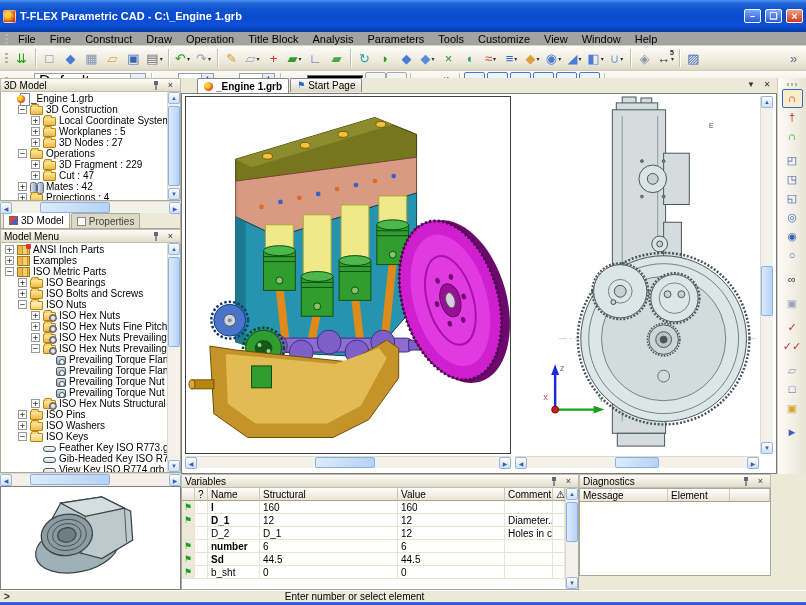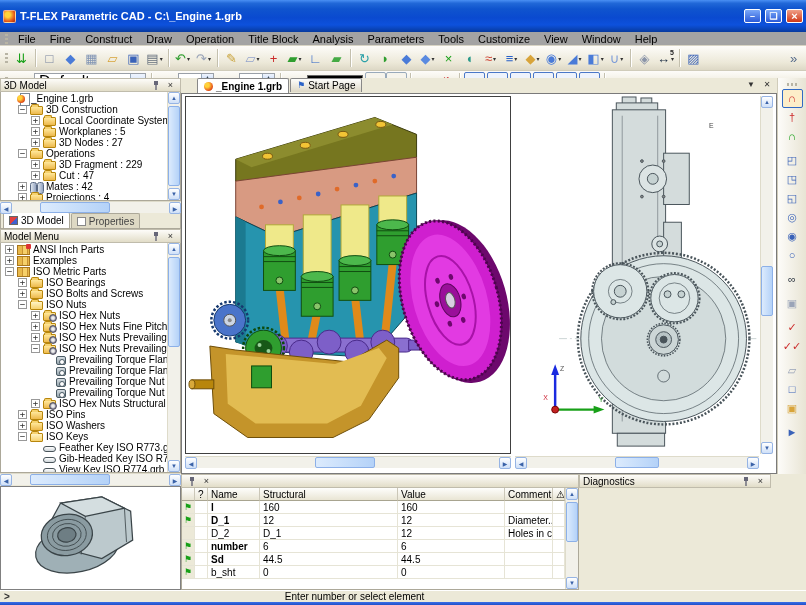--- a/index.html
+++ b/index.html
@@ -879,20 +879,21 @@
           <div class="rsep"></div>
           <div class="rbtn">
             <span class="glyph" style="color: rgb(58, 98, 184);">►</span>
           </div>
         </div>
     </div>
 
     <div class="bottomrow">
       <div class="dock vardock">
         <div class="dock-h">
+          <span class="t">Variables</span>
           <span class="hbtn">
               <svg class="pin-svg" viewBox="0 0 8 9">
                 <rect x="2" y="0" width="4" height="4" fill="#667"></rect>
                 <line x1="4" y1="4" x2="4" y2="9" stroke="#667" stroke-width="1.4"></line>
               </svg>
             </span>
           <span class="hbtn">×</span>
         </div>
         <div class="dock-b">
           <div class="vartable" id="vartable">
@@ -982,20 +983,27 @@
           <span class="t">Diagnostics</span>
           <span class="hbtn">
               <svg class="pin-svg" viewBox="0 0 8 9">
                 <rect x="2" y="0" width="4" height="4" fill="#667"></rect>
                 <line x1="4" y1="4" x2="4" y2="9" stroke="#667" stroke-width="1.4"></line>
               </svg>
             </span>
           <span class="hbtn">×</span>
         </div>
         <div style="flex:1;position:relative;background:#ece9d8">
+          <div class="diagbody">
+            <div class="gridhead" id="diaghead">
+                <div class="gh" style="width: 88px;">Message</div>
+                <div class="gh" style="width: 62px;">Element</div>
+                <div class="gh" style="flex: 1 1 0%;"></div>
+              </div>
+          </div>
           <div class="diagfoot"></div>
         </div>
       </div>
       <div class="bfill"></div>
     </div>
   </div>
 </div>
 
 <div class="statusbar">
   <span class="prompt">&gt;</span>

